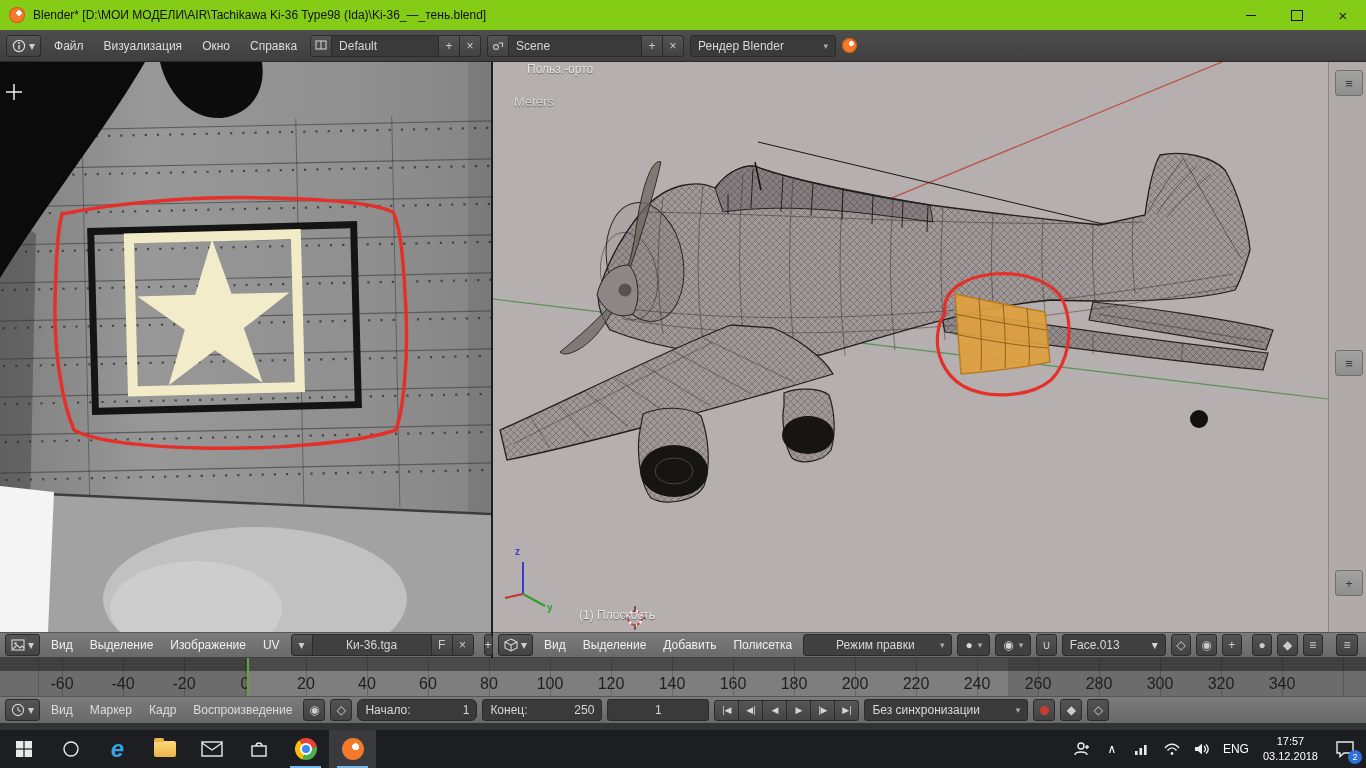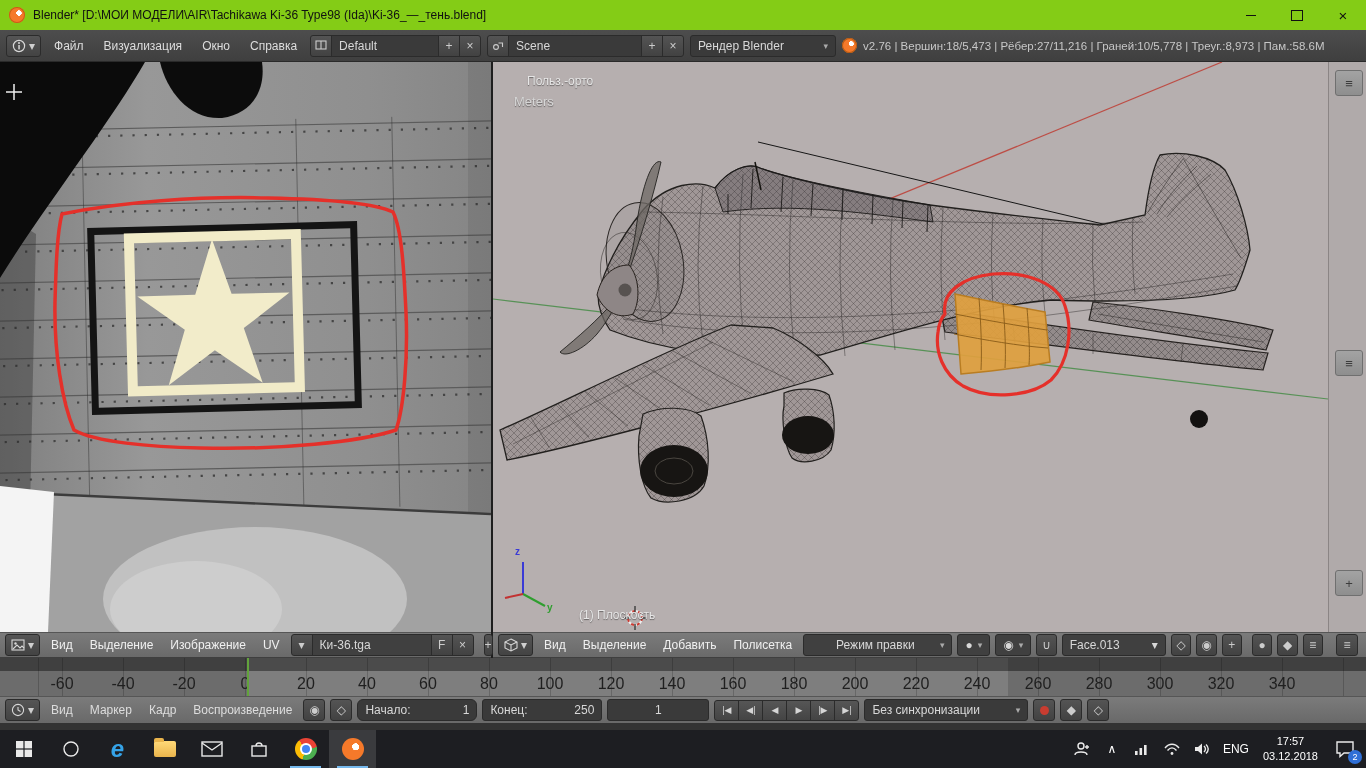--- a/index.html
+++ b/index.html
@@ -178,21 +178,20 @@
           <span>×</span>
         </span>
     </span>
 
     <span class="dd" style="width:130px;justify-content:space-between;">
       <span>Рендер Blender</span>
       <span class="caret">▾</span>
     </span>
 
     <span class="logo"></span>
-    <span class="stats">v2.76 | Вершин:18/5,473 | Рёбер:27/11,216 | Граней:10/5,778 | Треуг.:8,973 | Пам.:58.6М</span>
   </div>
 
   <div id="uv-pane" class="abs">
     <svg width="491" height="570" viewBox="0 0 491 570">
       <defs>
         <linearGradient id="metal" x1="0" y1="0" x2="1" y2="0">
           <stop offset="0" stop-color="#7f7f7f"></stop>
           <stop offset="0.3" stop-color="#989898"></stop>
           <stop offset="0.75" stop-color="#8f8f8f"></stop>
           <stop offset="1" stop-color="#858585"></stop>
@@ -395,21 +394,21 @@
         <line x1="148" y1="556" x2="154" y2="556" stroke="#3c3c3c" stroke-width="1.4"></line>
       </g>
 
       <g stroke-width="2">
         <line x1="30" y1="532" x2="30" y2="500" stroke="#3a3ad6"></line>
         <line x1="30" y1="532" x2="52" y2="544" stroke="#2f9e2f"></line>
         <line x1="30" y1="532" x2="12" y2="536" stroke="#c23232"></line>
       </g>
     </svg>
 
-    <span class="vp-label" style="left:34px;top:12px;">Польз.-орто</span>
+    <span class="vp-label" style="left:34px;top:0;">Польз.-орто</span>
     <span class="vp-label" style="left:21px;top:32px;font-size:13px;color:#d6d6d6;">Meters</span>
     <span class="vp-label" style="left:86px;top:546px;">(1) Плоскость</span>
     <span class="vp-label axis-label" style="left:22px;top:484px;color:#3a3ad6;">z</span>
     <span class="vp-label axis-label" style="left:54px;top:540px;color:#2f9e2f;">y</span>
   </div>
 
   <div id="right-strip" class="abs">
     <span class="strip-tab" style="top:8px;">
         <span>≡</span>
       </span>
@@ -431,21 +430,21 @@
       <span class="caret">▾</span>
     </span>
     <span class="mi">Вид</span>
     <span class="mi">Выделение</span>
     <span class="mi">Изображение</span>
     <span class="mi">UV</span>
     <span class="grp">
       <span class="sq">
           <span class="caret">▾</span>
         </span>
-      <span class="fld" style="width:104px;">
+      <span class="fld" style="width:104px;justify-content:center;">
         <span>Ки-36.tga</span>
       </span>
       <span class="sq">
           <span>F</span>
         </span>
       <span class="sq">
           <span>×</span>
         </span>
     </span>
     <span class="spacer"></span>

